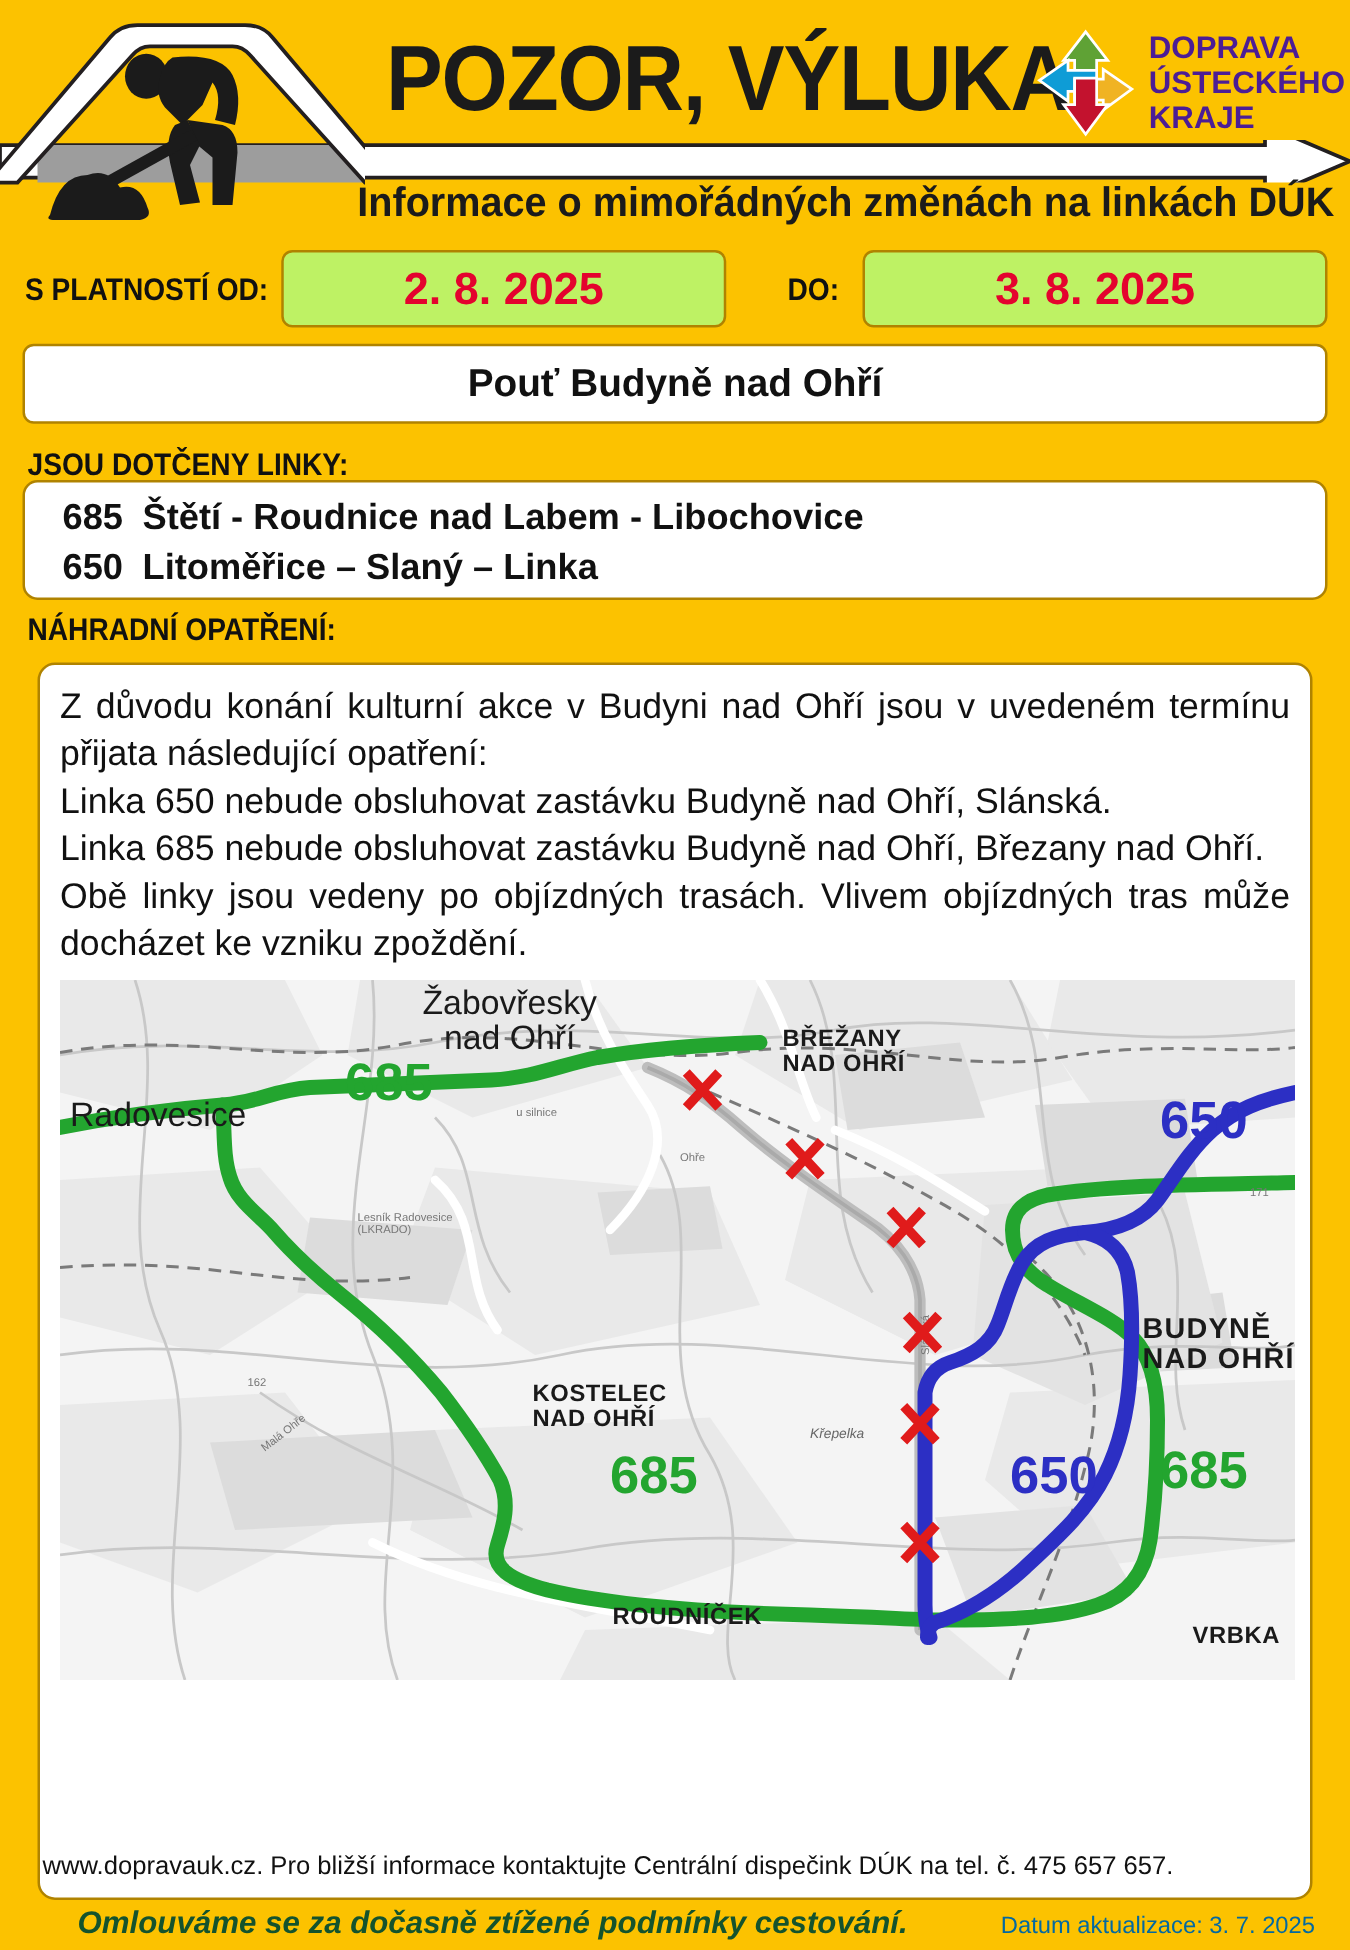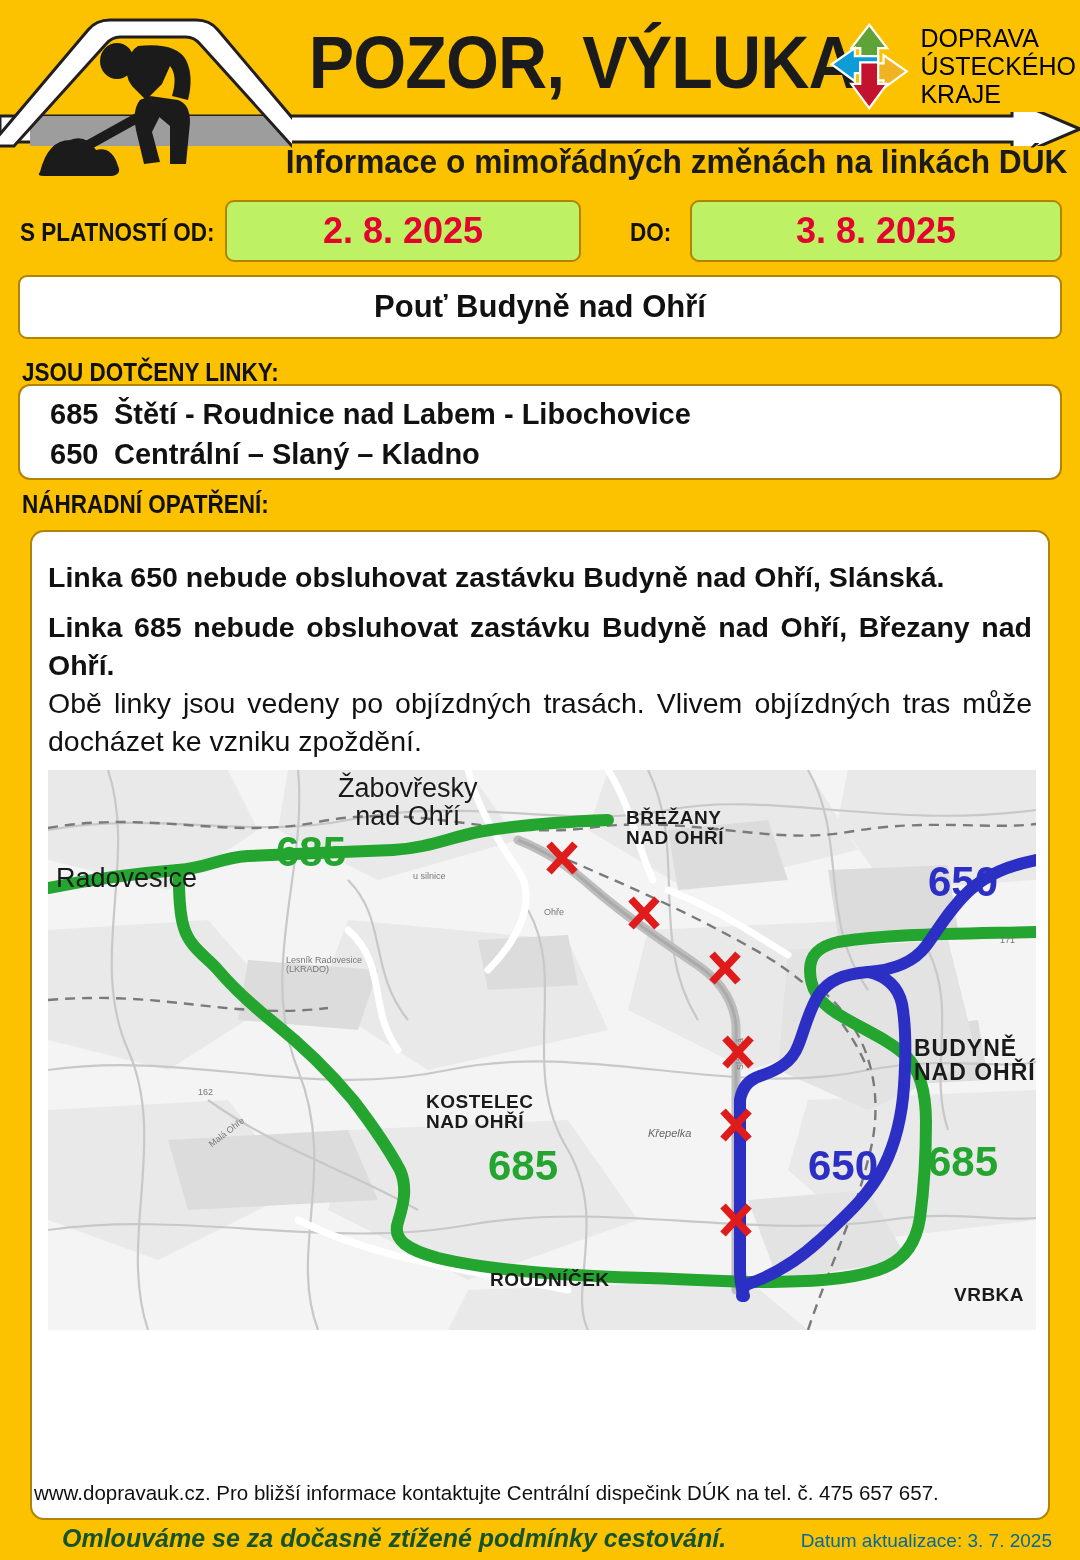--- a/index.html
+++ b/index.html
@@ -63,23 +63,23 @@
   .logo-wrap {
     position: absolute;
     left: 828px; top: 14px;
     width: 248px; height: 104px;
     display: flex;
     align-items: center;
     gap: 10px;
   }
   .logo-text {
     font-size: 25px;
-    font-weight: normal;
+    font-weight: bold;
     line-height: 28px;
-    color: #000000;
+    color: #4c1d95;
     letter-spacing: 0px;
   }
 
   
   .validity-row {
     position: absolute;
     left: 0; top: 198px;
     width: 1080px; height: 66px;
     display: flex;
     align-items: center;
@@ -161,21 +161,21 @@
     padding: 14px 16px 0 16px;
     overflow: hidden;
   }
   .body-text {
     font-size: 28.5px;
     line-height: 38px;
     color: #111;
     text-align: justify;
     text-justify: inter-word;
   }
-  .body-text.bold { font-weight: bold; margin-top: 12px; }
+  .body-text.bold { font-weight: normal; }
 
   
   .map-wrap {
     position: relative;
     margin-top: 10px;
     width: 988px; height: 560px;
     background: #f2f2f2;
     overflow: hidden;
   }
   .map-svg { display: block; width: 988px; height: 560px; }
@@ -313,28 +313,29 @@
 
 <div class="section-label" style="left:22px;top:358px;">JSOU DOTČENY LINKY:</div>
 
 <div class="lines-box">
   <div class="line-row">
     <span class="line-num">685</span>
     <span>Štětí - Roudnice nad Labem - Libochovice</span>
   </div>
   <div class="line-row">
     <span class="line-num">650</span>
-    <span>Centrální – Slaný – Kladno</span>
+    <span>Litoměřice – Slaný – Linka</span>
   </div>
 </div>
 
 <div class="section-label" style="left:22px;top:490px;">NÁHRADNÍ OPATŘENÍ:</div>
 
 <div class="main-panel">
 
+  <div class="body-text">Z důvodu konání kulturní akce v Budyni nad Ohří jsou v uvedeném termínu přijata následující opatření:</div>
   <div class="body-text bold">Linka 650 nebude obsluhovat zastávku Budyně nad Ohří, Slánská.</div>
   <div class="body-text bold">Linka 685 nebude obsluhovat zastávku Budyně nad Ohří, Březany nad Ohří.</div>
   <div class="body-text">Obě linky jsou vedeny po objízdných trasách. Vlivem objízdných tras může docházet ke vzniku zpoždění.</div>
 
   <div class="map-wrap">
     <svg class="map-svg" viewBox="0 0 988 560">
       <rect x="0" y="0" width="988" height="560" fill="#f4f4f4"></rect>
 
       <g fill="#e9e9e9" stroke="none">
         <path d="M0,0 L180,0 L210,60 L120,120 L0,90 Z"></path>

